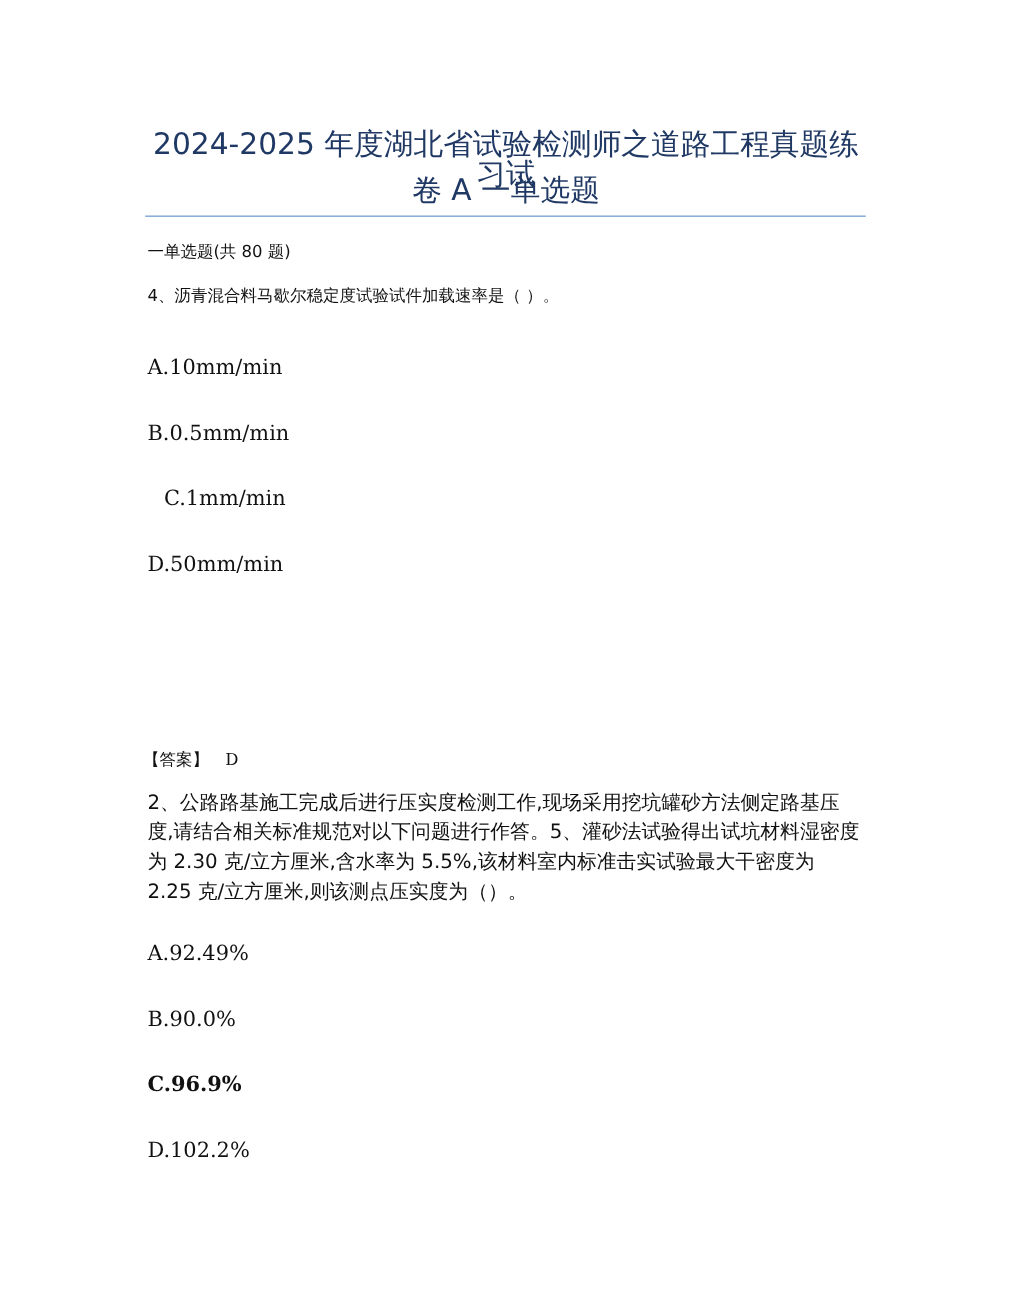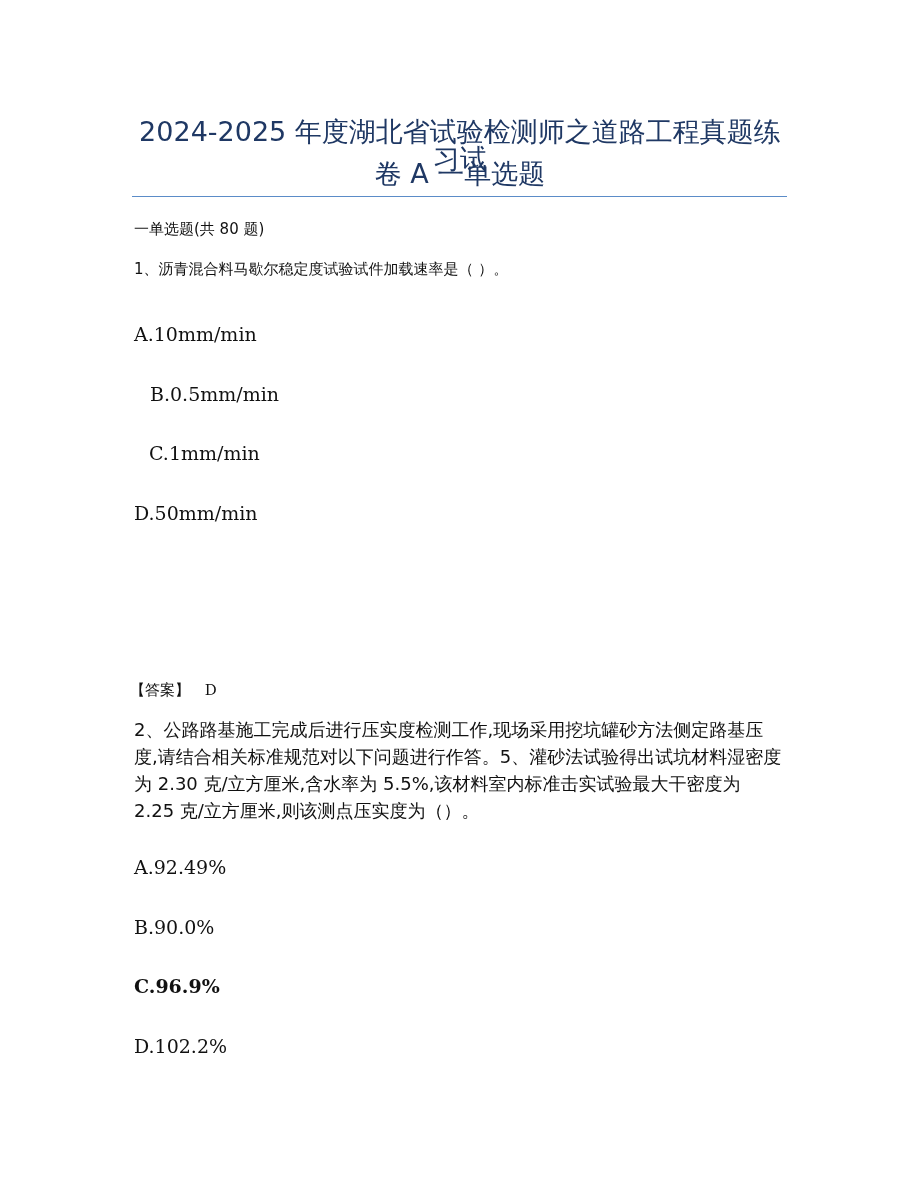--- a/index.html
+++ b/index.html
@@ -14,23 +14,23 @@
 </style>
 </head>
 <body>
 
 <div class="title l1">2024-2025 年度湖北省试验检测师之道路工程真题练习试</div>
 <div class="title l2">卷 A 一单选题</div>
 <div class="rule"></div>
 
 <div class="t" style="top:222px;">一单选题(共 80 题)</div>
 
-<div class="t" style="top:262px;">1、沥青混合料马歇尔稳定度试验试件加载速率是（  ）。</div>
+<div class="t" style="top:262px;">4、沥青混合料马歇尔稳定度试验试件加载速率是（  ）。</div>
 <div class="opt" style="top:325px;">A.10mm/min</div>
-<div class="opt" style="top:385px;margin-left:16px;">B.0.5mm/min</div>
+<div class="opt" style="top:385px;">B.0.5mm/min</div>
 <div class="opt" style="top:444px;margin-left:15px;">C.1mm/min</div>
 <div class="opt" style="top:504px;">D.50mm/min</div>
 
 <div class="t" style="top:683px; left:130px;">
   <span>【答案】</span>
   <span style="margin-left:10px; font-family:'DejaVu Serif', serif;">D</span>
 </div>
 
 <div class="para" style="top:716px;">2、公路路基施工完成后进行压实度检测工作,现场采用挖坑罐砂方法侧定路基压度,请结合相关标准规范对以下问题进行作答。5、灌砂法试验得出试坑材料湿密度为 2.30 克/立方厘米,含水率为 5.5%,该材料室内标准击实试验最大干密度为 2.25 克/立方厘米,则该测点压实度为（）。</div>
 <div class="opt" style="top:858px;">A.92.49%</div>

